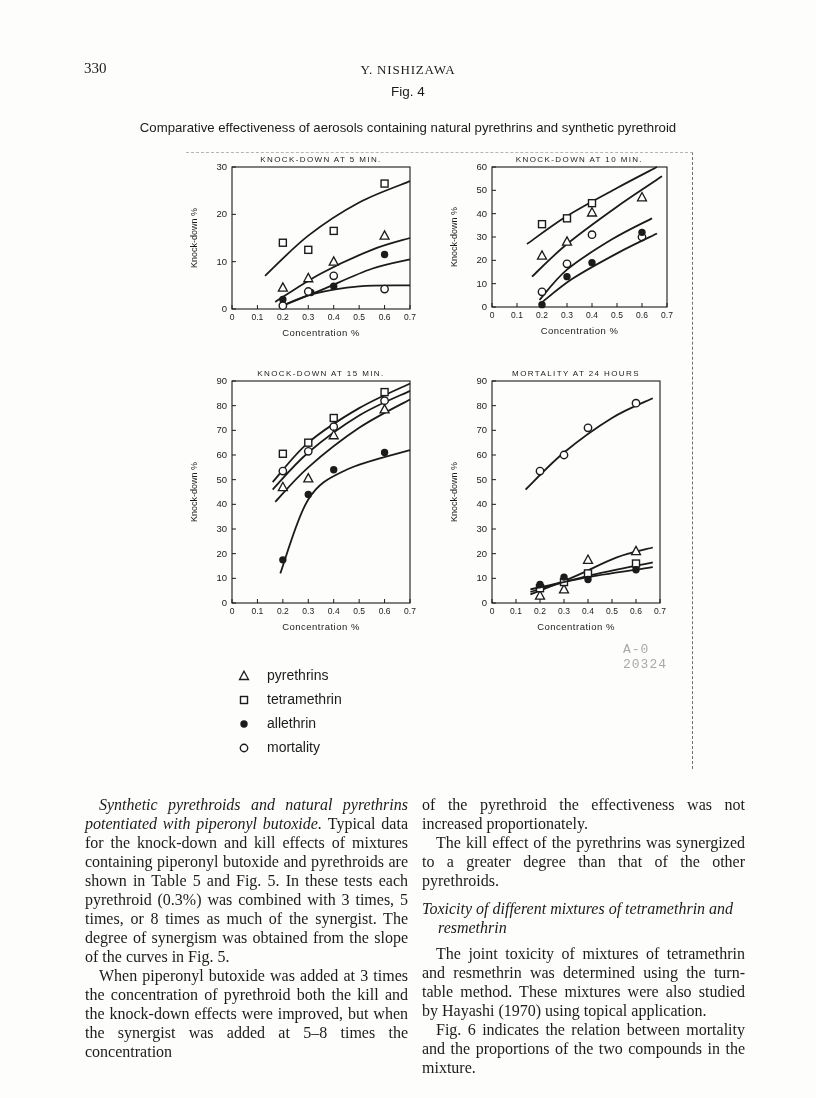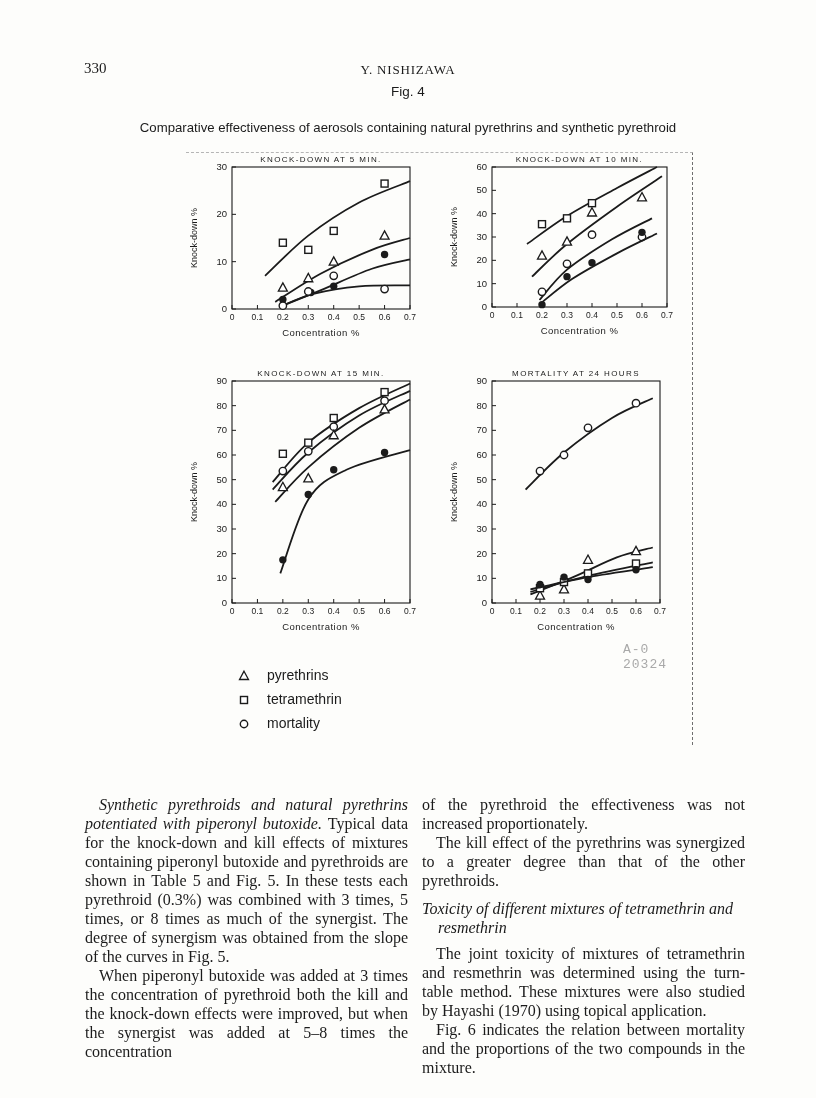--- a/index.html
+++ b/index.html
@@ -325,20 +325,26 @@
           <span class="legend-label">pyrethrins</span>
         </div>
         <div class="legend-row">
           <svg width="16" height="16" viewBox="0 0 16 16">
             <rect x="4.5" y="5.5" width="7" height="7" fill="#fff" stroke="#1b1b1b" stroke-width="1.4"></rect>
           </svg>
           <span class="legend-label">tetramethrin</span>
         </div>
         <div class="legend-row">
           <svg width="16" height="16" viewBox="0 0 16 16">
+            <circle cx="8" cy="9" r="3.7" fill="#1b1b1b"></circle>
+          </svg>
+          <span class="legend-label">allethrin</span>
+        </div>
+        <div class="legend-row">
+          <svg width="16" height="16" viewBox="0 0 16 16">
             <circle cx="8" cy="9" r="3.7" fill="#fff" stroke="#1b1b1b" stroke-width="1.4"></circle>
           </svg>
           <span class="legend-label">mortality</span>
         </div>
       </div>
     <div class="watermark">A-0 20324</div>
   </div>
 
   <div class="bodytext">
     <div class="col">

